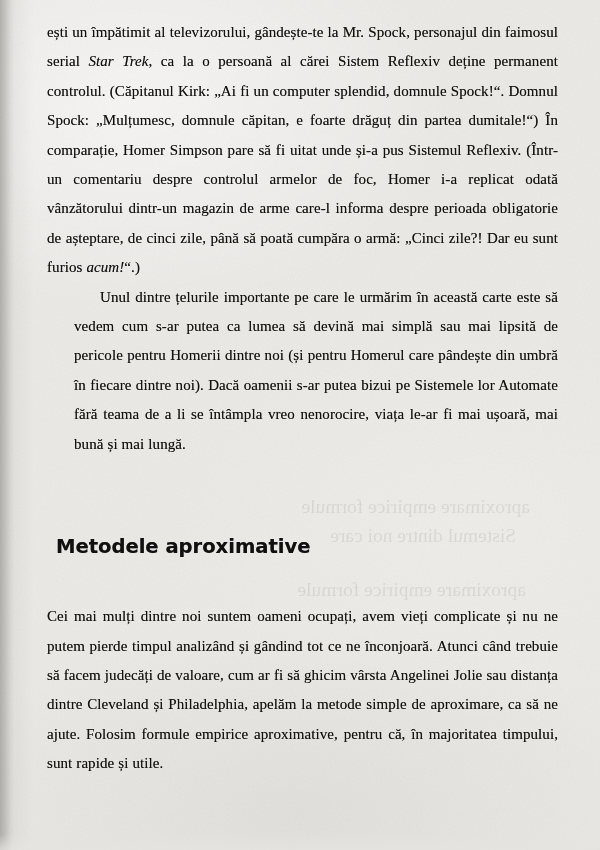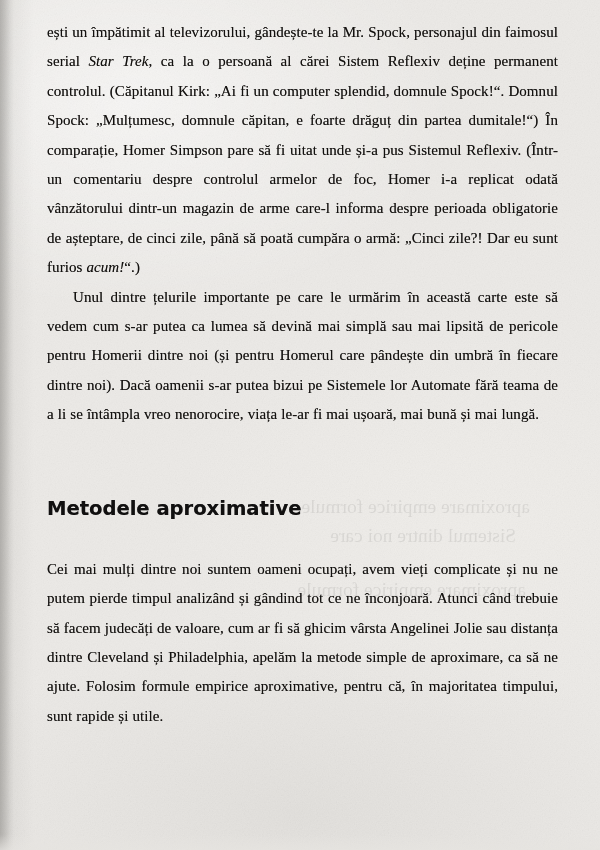--- a/index.html
+++ b/index.html
@@ -72,27 +72,28 @@
     text-align: justify;
     text-align-last: left;
     color: #13110f;
     letter-spacing: 0.005em;
     word-spacing: 0.012em;
     
     text-shadow: 0 0 0.45px rgba(20,18,16,0.55);
   }
   p.body-par + p.body-par {
     text-indent: 26px;
+    margin-left: 27px;
   }
   p.body-par i, p.body-par em {
     font-style: italic;
   }
 
   h2.section-head {
-    margin: 0;
+    margin: 9px;
     font-family: "DejaVu Sans", sans-serif;
     font-size: 19.6px;
     font-weight: bold;
     line-height: 26px;
     letter-spacing: -0.002em;
     color: #111010;
     text-shadow: 0 0 0.4px rgba(17,16,16,0.5);
   }
 
   .gap-before-head { height: 66px; }

